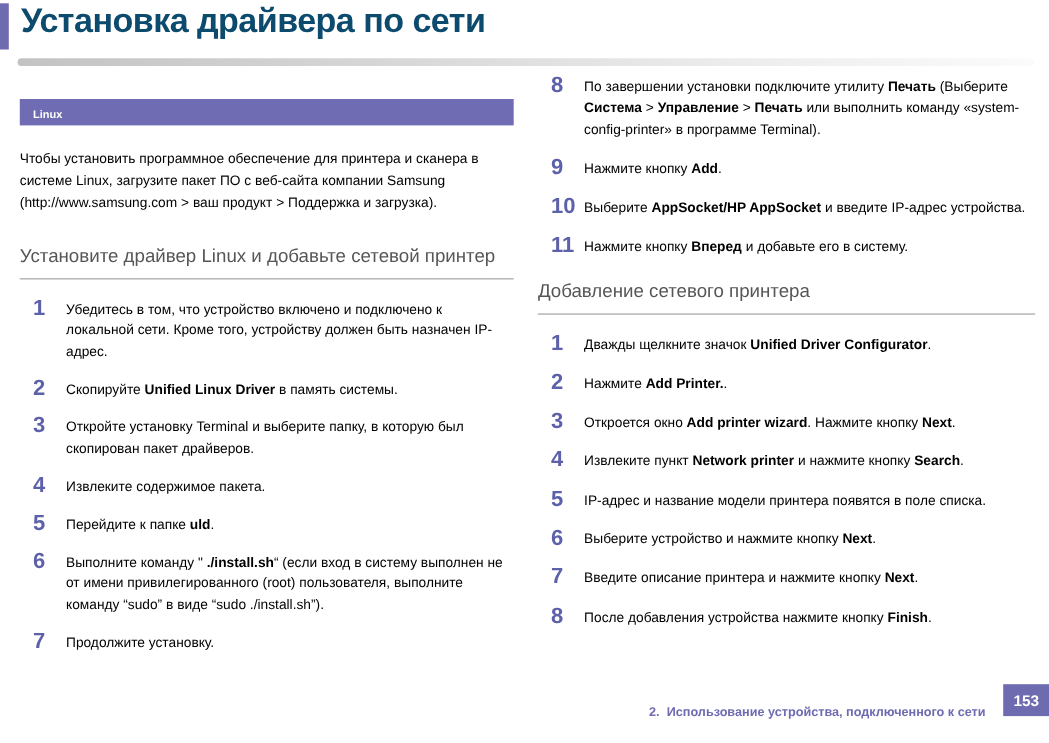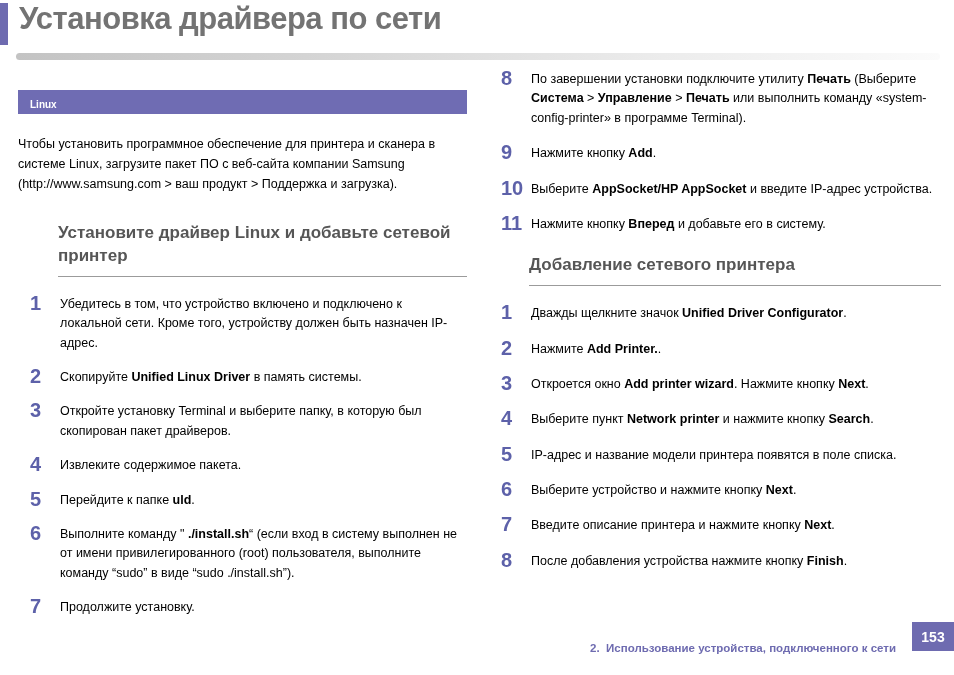--- a/index.html
+++ b/index.html
@@ -1,35 +1,35 @@
 <!DOCTYPE html>
 <html><head>
 <meta charset="utf-8">
 <style>
   * { margin:0; padding:0; box-sizing:border-box; }
   html,body { background:#ffffff; }
   body { font-family:"Liberation Sans", sans-serif; color:#000; }
   .page { position:relative; width:954px; height:675px; background:#fff; overflow:hidden; }
 
   .title-accent { position:absolute; left:0; top:3px; width:8px; height:42px; background:#6e6bb0; }
-  .page-title { position:absolute; left:19px; top:1px; font-size:31px; font-weight:700; color:#737373; letter-spacing:-0.5px; }
+  .page-title { position:absolute; left:19px; top:1px; font-size:31px; font-weight:700; color:#0c4a6e; letter-spacing:-0.5px; }
   .title-divider { position:absolute; left:16px; top:53px; width:924px; height:7px; border-radius:4px;
                    background:linear-gradient(to right,#c3c3c3 0%,#d6d6d6 35%,#ececec 70%,#fbfbfb 100%); }
 
   .col { position:absolute; }
   .col-left  { left:18px;  top:90px; width:449px; }
   .col-right { left:489px; top:68px; width:452px; }
 
   .linux-box { background:#6f6cb3; color:#fff; font-weight:700; font-size:10px;
                height:24px; line-height:30px; padding-left:12px; margin-bottom:20px; }
 
   .intro { font-size:12.5px; line-height:1.6; color:#000; margin-bottom:28px; }
 
-  .section-heading { color:#565656; font-weight:700; font-size:17px; line-height:1.35;
-                     padding-bottom:8px; border-bottom:1px solid #9b9b9b; margin-bottom:16px;margin-left:40px; }
+  .section-heading { color:#565656; font-weight:400; font-size:17px; line-height:1.35;
+                     padding-bottom:8px; border-bottom:1px solid #9b9b9b; margin-bottom:16px; }
   .heading-add { margin-top:20px; }
 
   .step { display:flex; margin-bottom:13px; }
   .col-right .step { margin-bottom:14px; }
   .step-num { flex:0 0 42px; width:42px; padding-left:12px; color:#5d61a9;
               font-size:20px; font-weight:700; line-height:21px; }
   .step-text { flex:1; font-size:12.5px; line-height:1.55; color:#000; padding-top:2px; }
   .step-text b { font-weight:700; }
 
   .footer-chapter { position:absolute; right:58px; bottom:21px; color:#6e6bb0; font-weight:700; font-size:11.5px;margin-top:48px; }
@@ -109,21 +109,21 @@
         <div class="step">
           <div class="step-num">2</div>
           <div class="step-text"><span>Нажмите </span><b>Add Printer.</b><span>.</span></div>
         </div>
         <div class="step">
           <div class="step-num">3</div>
           <div class="step-text"><span>Откроется окно </span><b>Add printer wizard</b><span>. Нажмите кнопку </span><b>Next</b><span>.</span></div>
         </div>
         <div class="step">
           <div class="step-num">4</div>
-          <div class="step-text"><span>Выберите пункт </span><b>Network printer</b><span> и нажмите кнопку </span><b>Search</b><span>.</span></div>
+          <div class="step-text"><span>Извлеките пункт </span><b>Network printer</b><span> и нажмите кнопку </span><b>Search</b><span>.</span></div>
         </div>
         <div class="step">
           <div class="step-num">5</div>
           <div class="step-text"><span>IP-адрес и название модели принтера появятся в поле списка.</span></div>
         </div>
         <div class="step">
           <div class="step-num">6</div>
           <div class="step-text"><span>Выберите устройство и нажмите кнопку </span><b>Next</b><span>.</span></div>
         </div>
         <div class="step">

